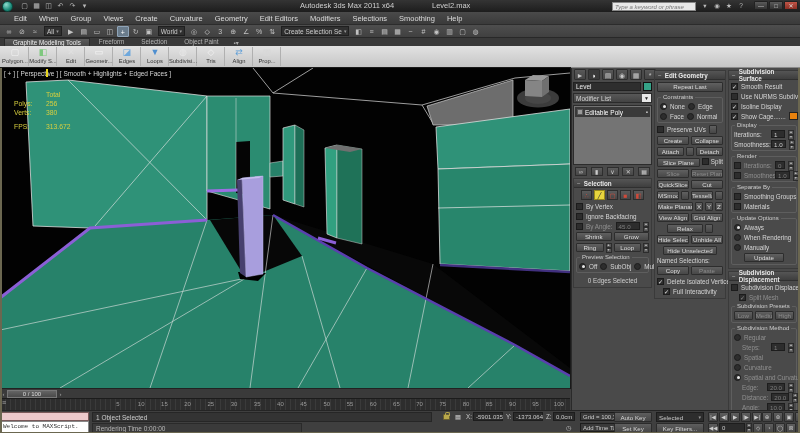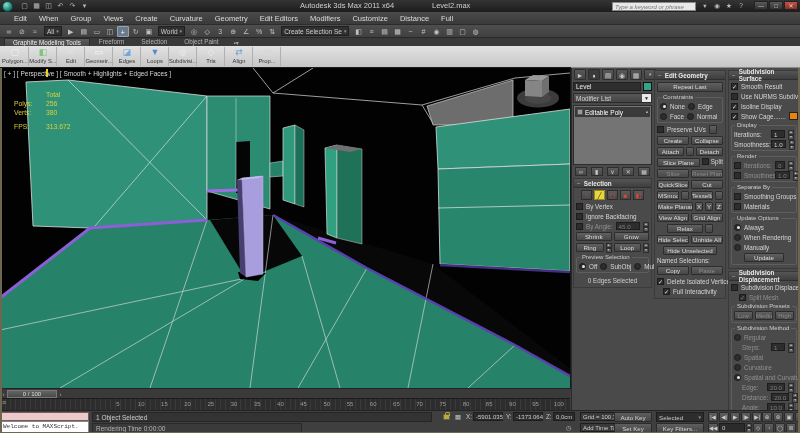--- a/index.html
+++ b/index.html
@@ -194,23 +194,23 @@
   <div id="menubar">
       <span class="mitem">Edit</span>
       <span class="mitem">When</span>
       <span class="mitem">Group</span>
       <span class="mitem">Views</span>
       <span class="mitem">Create</span>
       <span class="mitem">Curvature</span>
       <span class="mitem">Geometry</span>
       <span class="mitem">Edit Editors</span>
       <span class="mitem">Modifiers</span>
-      <span class="mitem">Customize</span>
-      <span class="mitem">Distance</span>
-      <span class="mitem">Full</span>
+      <span class="mitem">Selections</span>
+      <span class="mitem">Smoothing</span>
+      <span class="mitem">Help</span>
     </div>
 
   <div id="maintoolbar">
       <span class="ticon">∞</span>
       <span class="ticon">⊘</span>
       <span class="ticon">≈</span>
       <div class="tdd">
         <span class="tddv">All</span>
         <span class="tdda">▾</span>
       </div>

